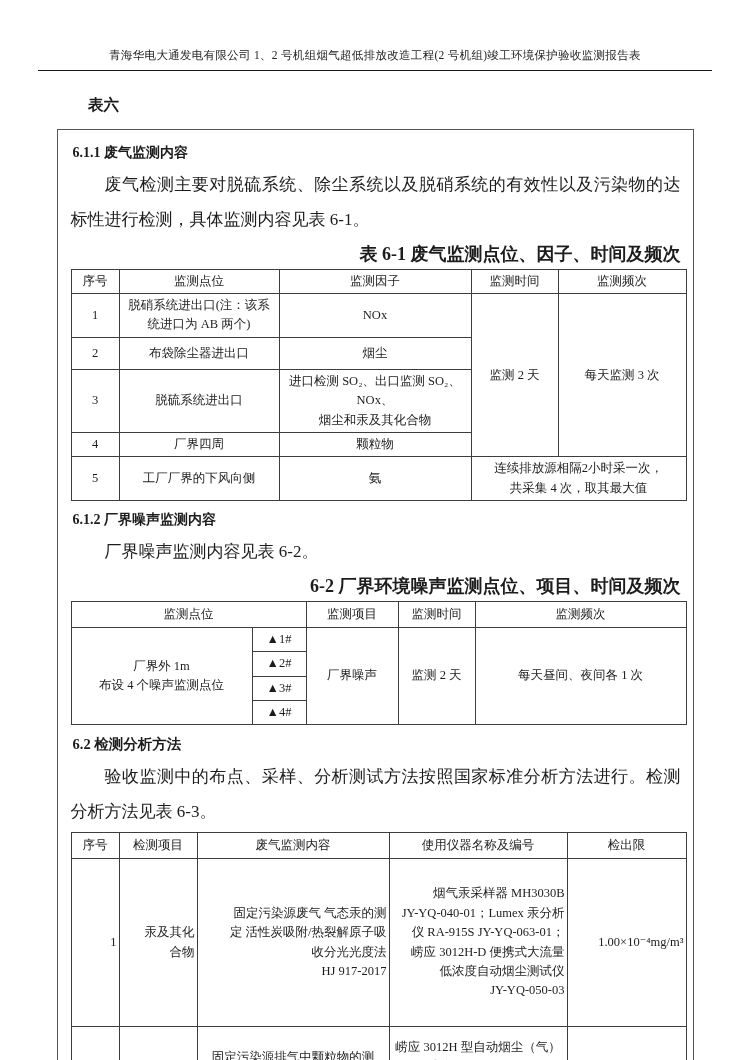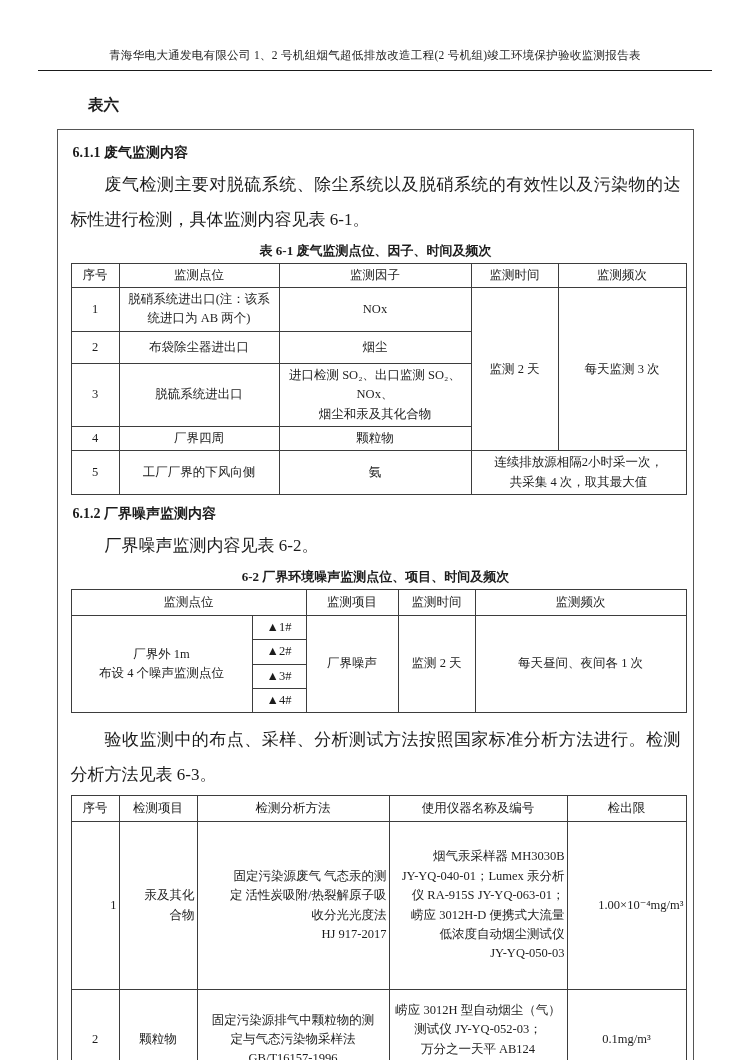--- a/index.html
+++ b/index.html
@@ -42,23 +42,23 @@
   }
   .sec-heading.sub { font-size: 14px; }
   .para {
     font-size: 17px;
     line-height: 2.05;
     text-indent: 2em;
     text-align: justify;
     margin: 2px 0 2px 0;
   }
   .tbl-title {
-    text-align: center;
+    text-align: right;
     font-weight: bold;
-    font-size: 13px;
+    font-size: 18px;
     margin: 4px 0 3px 0;
   }
   table {
     width: 100%;
     border-collapse: collapse;
     table-layout: fixed;
     margin-bottom: 10px;
   }
   th, td {
     border: 1px solid #3d3d3d;
@@ -177,35 +177,36 @@
     </tr>
     <tr>
       <td>▲3#</td>
     </tr>
     <tr>
       <td>▲4#</td>
     </tr>
   </tbody>
     </table>
 
+  <div class="sec-heading">6.2  检测分析方法</div>
   <div class="para">验收监测中的布点、采样、分析测试方法按照国家标准分析方法进行。检测分析方法见表 6-3。</div>
 
   <table class="t63">
     <colgroup>
       <col style="width:48px">
         <col style="width:78px">
         <col style="width:192px">
         <col style="width:178px">
         <col style="width:119px">
     </colgroup>
     <tbody>
         <tr>
       <th>序号</th>
       <th>检测项目</th>
-      <th>检测分析方法</th>
+      <th>废气监测内容</th>
       <th>使用仪器名称及编号</th>
       <th>检出限</th>
     </tr>
     <tr class="r1">
       <td>1</td>
       <td class="pre">汞及其化
 合物</td>
       <td class="pre">固定污染源废气 气态汞的测
 定 活性炭吸附/热裂解原子吸
 收分光光度法

